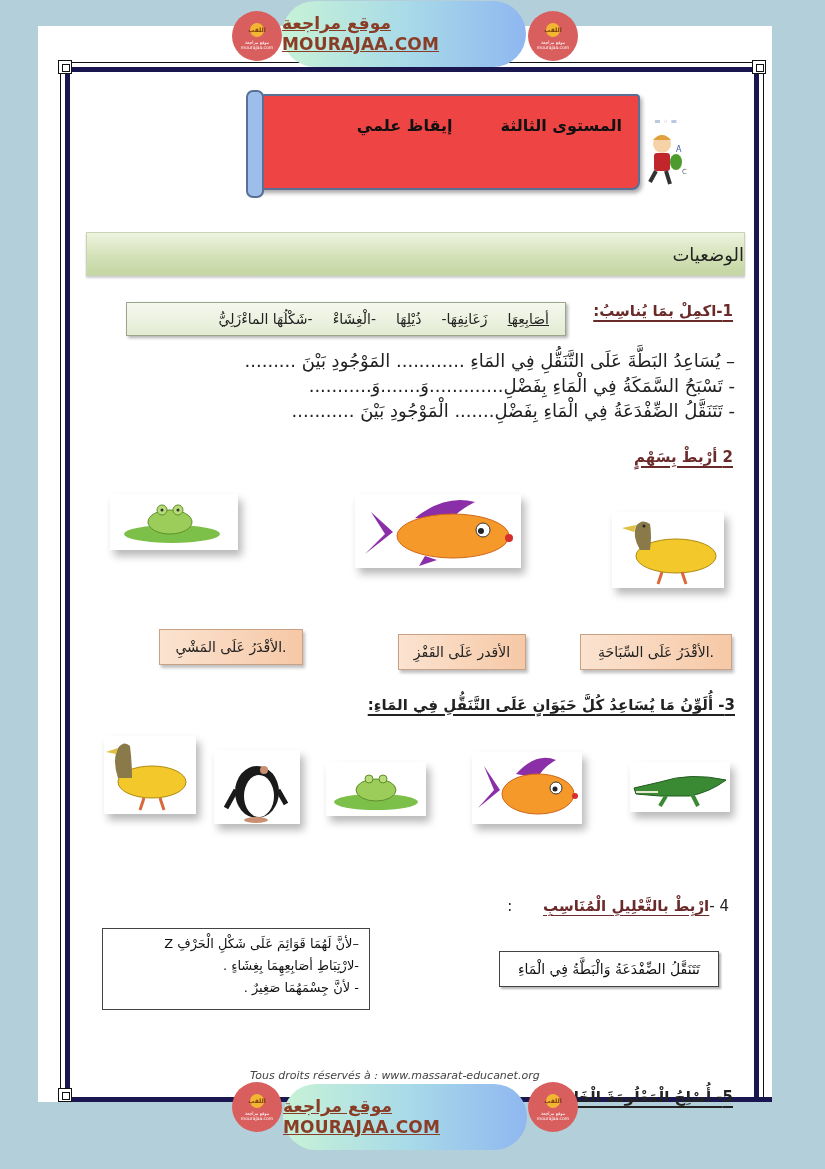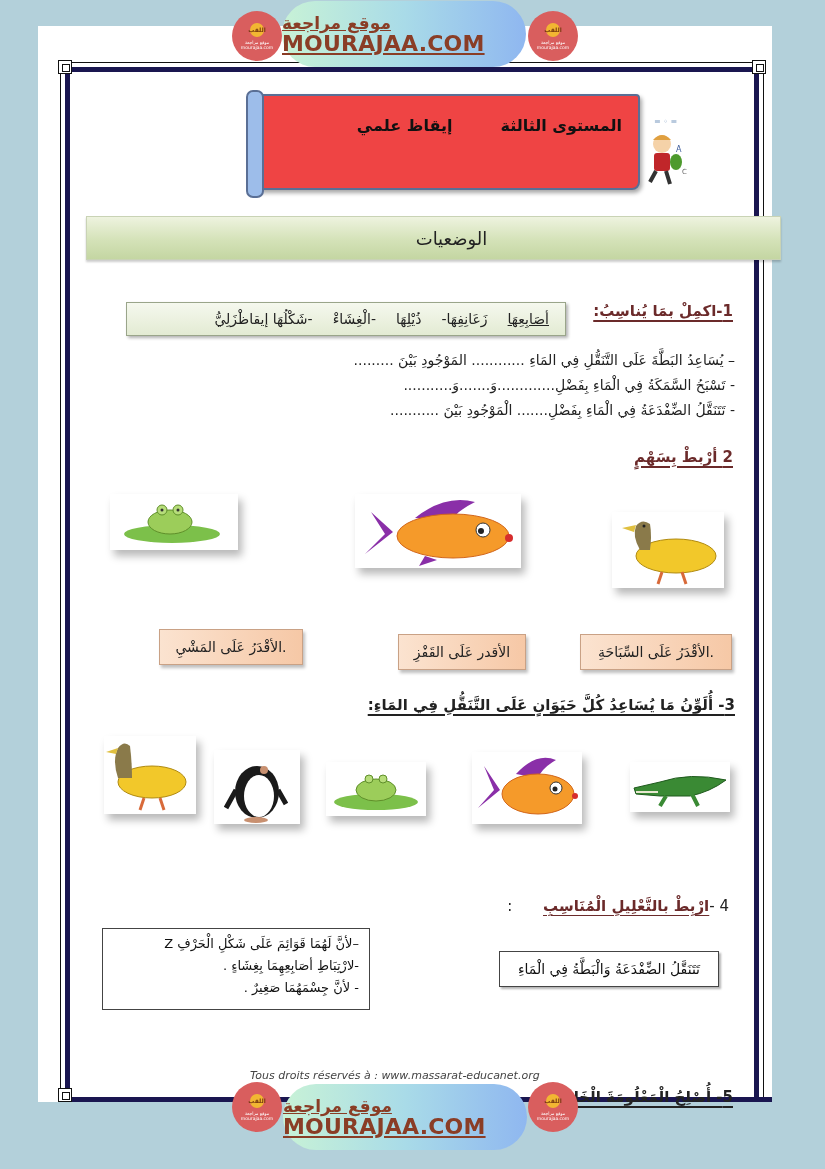--- a/index.html
+++ b/index.html
@@ -14,43 +14,43 @@
   .frame-bottom { position:absolute; left:60px; top:1097px; width:712px; height:5px; background:#1a1650; }
   .corner { position:absolute; width:14px; height:14px; border:1px solid #111; background:#fff; box-sizing:border-box; }
   .corner::after { content:""; position:absolute; left:3px; top:3px; width:6px; height:6px; border:1px solid #111; }
 
   
   .badge { position:absolute; width:50px; height:50px; border-radius:50%; background:#d95e5e; display:flex; flex-direction:column; align-items:center; justify-content:center; }
   .badge .dot { width:14px; height:14px; border-radius:50%; background:#f2b632; display:flex; align-items:center; justify-content:center; font-size:6px; color:#7a3b10; font-weight:bold; }
   .badge .tiny { font-size:4.5px; color:#fff; margin-top:3px; line-height:5px; text-align:center; }
   .brand { position:absolute; width:244px; height:66px; border-radius:33px; background:linear-gradient(90deg,#c8f2d6 0%,#a9dbe8 50%,#8fb7f0 100%); display:flex; flex-direction:column; align-items:flex-start; justify-content:center; }
   .brand .ar { font-size:17px; font-weight:bold; color:#8a3d26; text-decoration:underline; direction:rtl; line-height:20px; }
-  .brand .en { font-family:"DejaVu Sans", sans-serif; font-size:22px; font-weight:bold; color:#8a3d26; text-decoration:underline; line-height:22px; letter-spacing:0.2px; }
+  .brand .en { font-family:"DejaVu Sans", sans-serif; font-size:17px; font-weight:bold; color:#8a3d26; text-decoration:underline; line-height:22px; letter-spacing:0.2px; }
 
   
   .scroll { position:absolute; left:250px; top:94px; width:386px; height:92px; background:#ef4444; border:2px solid #5a6f95; border-radius:4px 4px 8px 8px; box-shadow:2px 3px 4px rgba(0,0,0,0.35); }
   .scroll::before { content:""; position:absolute; left:-6px; top:-6px; width:14px; height:104px; background:#9dbdea; border:2px solid #5a6f95; border-radius:7px; }
   .scroll .row { position:absolute; right:16px; direction:rtl; font-weight:bold; font-size:16px; color:#111; white-space:nowrap; }
   .scroll .r1 { top:20px; }
   .scroll .r2 { top:48px; }
   .scroll .gap { display:inline-block; width:48px; }
   .scroll u { text-underline-offset:3px; text-decoration-thickness:2px; }
   .kid { position:absolute; left:640px; top:112px; width:56px; height:76px; }
 
   
-  .band { position:absolute; left:86px; top:216px; width:657px; height:42px; background:linear-gradient(180deg,#eef3df 0%,#d4e2b8 55%,#c4d6a2 100%); border:1px solid #c9d3b5; box-shadow:0 2px 2px rgba(0,0,0,0.2); display:flex; align-items:center; justify-content:center;padding-left:36px; }
+  .band { position:absolute; left:86px; top:232px; width:657px; height:42px; background:linear-gradient(180deg,#eef3df 0%,#d4e2b8 55%,#c4d6a2 100%); border:1px solid #c9d3b5; box-shadow:0 2px 2px rgba(0,0,0,0.2); display:flex; align-items:center; justify-content:flex-end; }
   .band span { font-size:18px; color:#222; direction:rtl; }
 
   .q-title { position:absolute; direction:rtl; font-weight:bold; font-size:15px; color:#6b2a2a; text-decoration:underline; text-decoration-thickness:2px; text-underline-offset:4px; white-space:nowrap; }
   .q-title.dark { color:#222; }
 
   .wordbox { position:absolute; left:126px; top:302px; width:440px; height:34px; background:linear-gradient(180deg,#f5f8ee,#e3ebd3); border:1px solid #9aa58a; box-shadow:2px 2px 3px rgba(0,0,0,0.3); display:flex; align-items:center; justify-content:flex-start; direction:rtl; padding-right:16px; box-sizing:border-box; gap:20px; font-size:14px; color:#222; }
   .wordbox .w0 { text-decoration:underline; }
 
-  .sentences { position:absolute; right:90px; top:348px; direction:rtl; font-size:14px; color:#222; line-height:25px; }
+  .sentences { position:absolute; right:90px; top:348px; direction:rtl; font-size:18px; color:#222; line-height:25px; }
   .sentences div { white-space:nowrap; }
 
   .pic { position:absolute; background:#fff; box-shadow:4px 6px 8px rgba(0,0,0,0.28); overflow:hidden; }
 
   .ability { position:absolute; height:34px; background:linear-gradient(90deg,#fbe3d0,#f6c8a6); border:1px solid #c9a185; box-shadow:2px 3px 3px rgba(0,0,0,0.25); display:flex; align-items:center; justify-content:center; direction:rtl; font-size:14px; color:#222; }
 
   .reasons { position:absolute; left:102px; top:928px; width:268px; height:82px; border:1.5px solid #444; box-sizing:border-box; direction:rtl; padding:4px 10px 8px 0; font-size:13px; line-height:22px; color:#111; }
   .reasons div { white-space:nowrap; }
   .statement { position:absolute; left:499px; top:951px; width:220px; height:36px; border:1.5px solid #444; box-shadow:2px 2px 2px rgba(0,0,0,0.3); box-sizing:border-box; display:flex; align-items:center; justify-content:center; direction:rtl; font-size:14px; color:#111; }
 
@@ -99,21 +99,21 @@
 <div class="band">
   <span>الوضعيات</span>
 </div>
 
 <div class="q-title" style="right:92px;top:302px;">1-اكمِلْ بمَا يُناسِبُ:</div>
 <div class="wordbox">
   <span class="w0">أصَابِعِهَا</span>
   <span>زَعَانِفِهَا-</span>
   <span>ذُيْلِهَا</span>
   <span>-الْغِشَاءْ</span>
-  <span>-شَكْلُهَا إيقاظْزَلِيُّ</span>
+  <span>-شَكْلُهَا الماءْزَلِيُّ</span>
 </div>
 <div class="sentences">
   <div>– يُسَاعِدُ البَطَّةَ عَلَى التَّنَقُّلِ فِي المَاءِ ............ المَوْجُودِ بَيْنَ .........</div>
   <div>- تَسْبَحُ السَّمَكَةُ فِي الْمَاءِ بِفَضْلِ.............وَ.......وَ...........</div>
   <div>- تَتَنَقَّلُ الضِّفْدَعَةُ فِي الْمَاءِ بِفَضْلِ....... الْمَوْجُودِ بَيْنَ  ...........</div>
 </div>
 
 <div class="q-title" style="right:92px;top:448px;">2 أرْبطْ بِسَهْمٍ</div>
 
 <div class="pic" style="left:110px;top:494px;width:128px;height:56px;">

